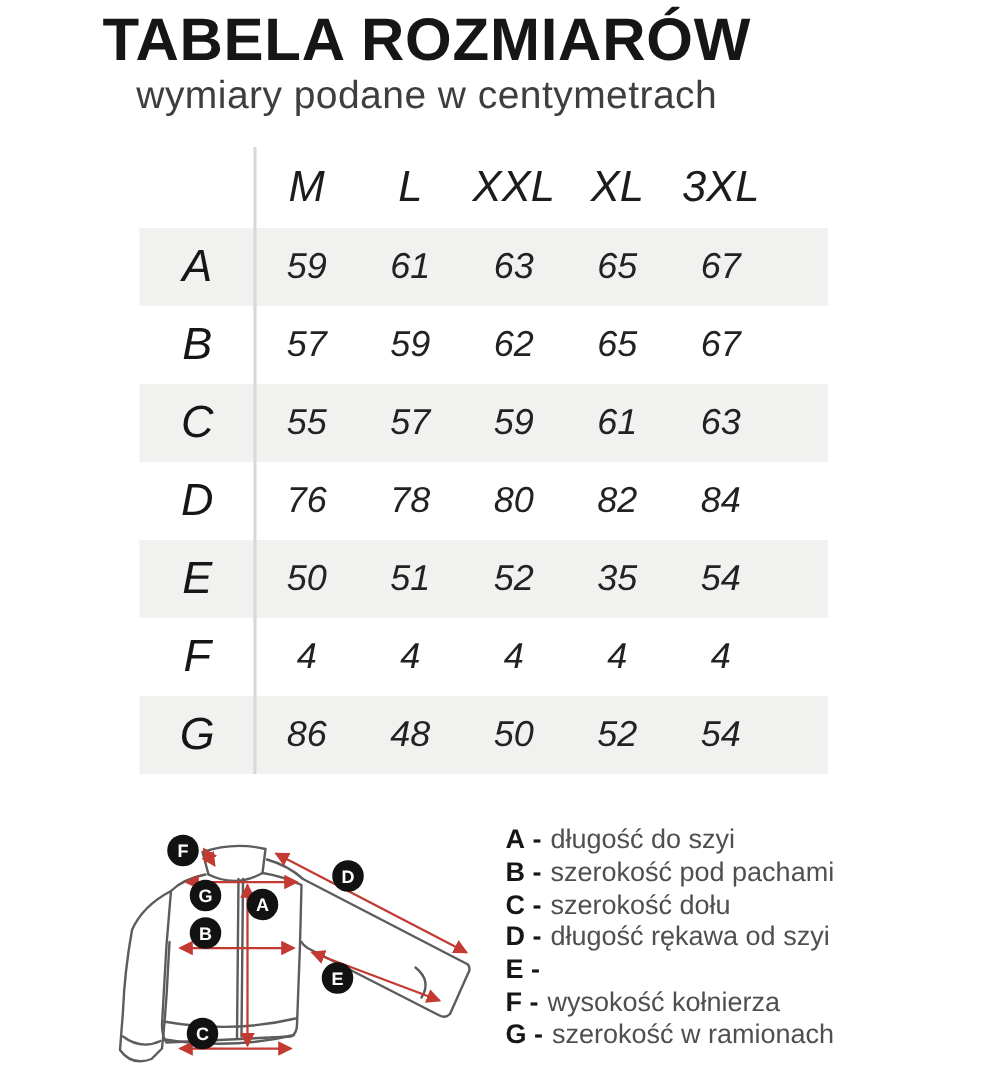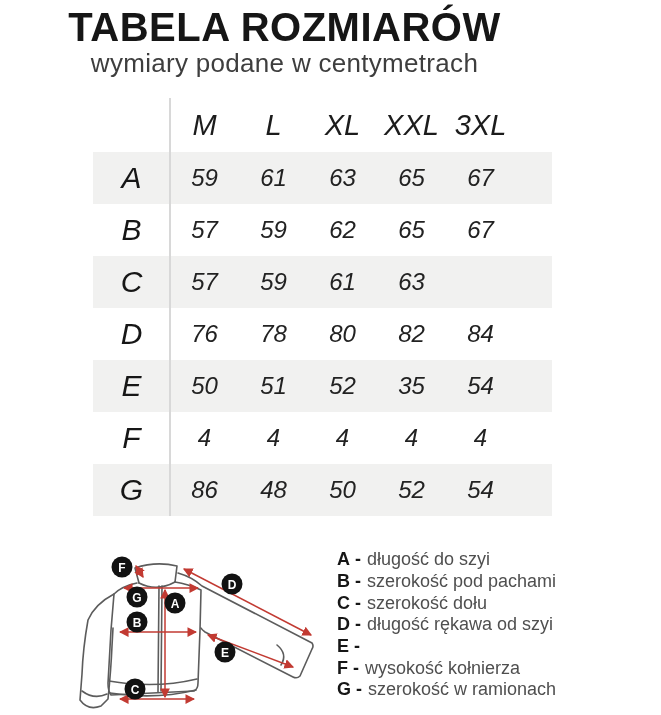--- a/index.html
+++ b/index.html
@@ -62,22 +62,22 @@
   <div class="heading">
     <div class="title">TABELA ROZMIARÓW</div>
     <div class="subtitle">wymiary podane w centymetrach</div>
   </div>
 
   <div class="size-table">
     <div class="t-row head">
       <div class="cell"></div>
       <div class="cell col-h">M</div>
       <div class="cell col-h">L</div>
+      <div class="cell col-h">XXL</div>
       <div class="cell col-h">XL</div>
-      <div class="cell col-h">XXL</div>
       <div class="cell col-h">3XL</div>
       <div></div>
     </div>
 
     <div class="t-row stripe">
       <div class="cell row-lbl">A</div>
       <div class="cell val">59</div>
       <div class="cell val">61</div>
       <div class="cell val">63</div>
       <div class="cell val">65</div>
@@ -90,20 +90,21 @@
       <div class="cell val">57</div>
       <div class="cell val">59</div>
       <div class="cell val">62</div>
       <div class="cell val">65</div>
       <div class="cell val">67</div>
       <div></div>
     </div>
 
     <div class="t-row stripe">
       <div class="cell row-lbl">C</div>
+      <div class="cell val">55</div>
       <div class="cell val">57</div>
       <div class="cell val">59</div>
       <div class="cell val">61</div>
       <div class="cell val">63</div>
       <div></div>
     </div>
 
     <div class="t-row">
       <div class="cell row-lbl">D</div>
       <div class="cell val">76</div>

